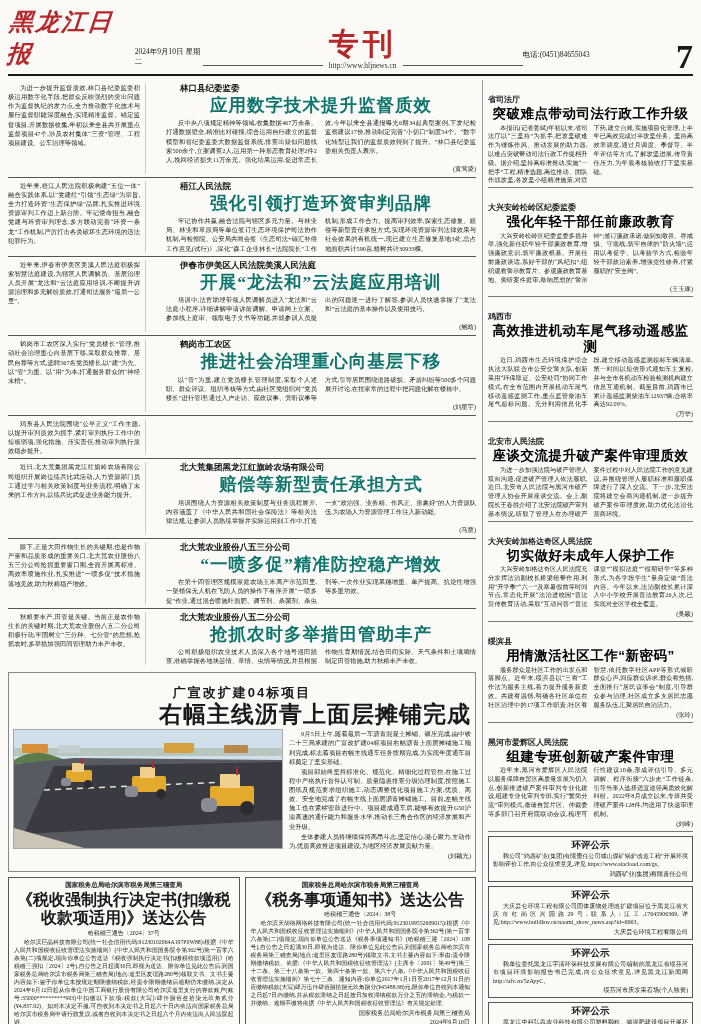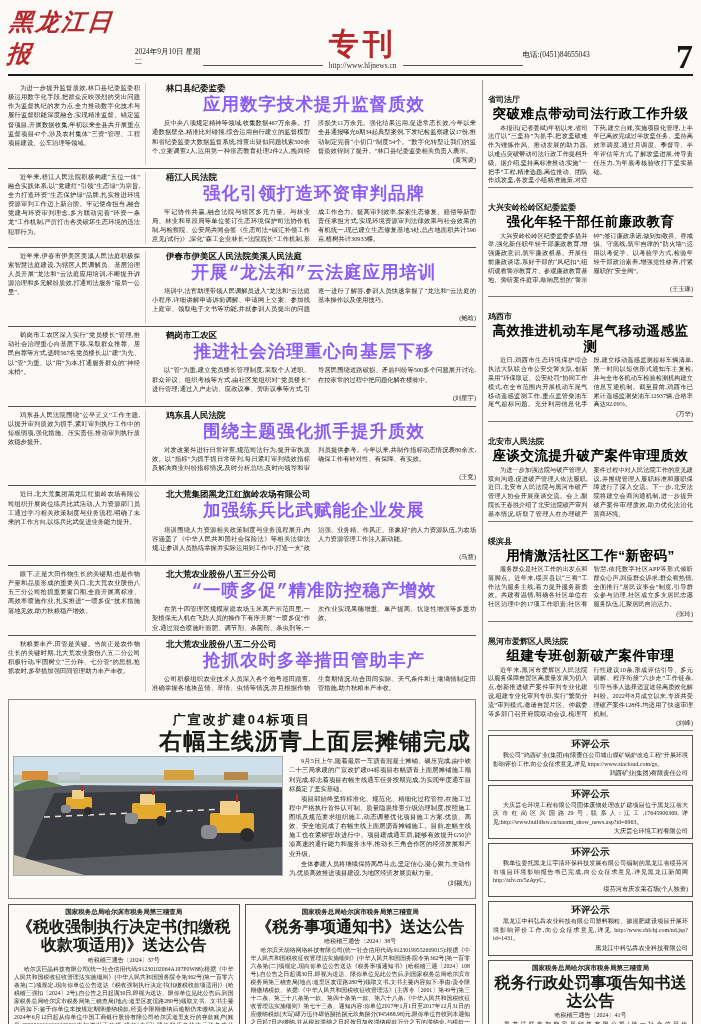--- a/index.html
+++ b/index.html
@@ -18,29 +18,29 @@
            letter-spacing:4px;line-height:1;}
   .url-row{display:flex;align-items:center;justify-content:center;gap:6px;font-size:7.5px;color:#333;margin-top:2px;}
   .url-row .rule{display:inline-block;width:120px;height:1px;background:#555;}
   .phone{width:150px;font-size:7.5px;padding-bottom:10px;}
   .pagenum{width:60px;text-align:right;font-size:34px;font-weight:bold;line-height:.8;font-family:"Liberation Serif",serif;}
   
   .content{display:flex;gap:6px;}
   .left-mid{width:468px;flex:0 0 auto;}
   .right-col{flex:1;border-left:1px solid #999;padding-left:5px;min-width:0;}
   
-  .article-row{display:flex;gap:6px;border-bottom:1px solid #555;padding:3px 0;}
+  .article-row{display:flex;gap:20px;border-bottom:1px solid #555;padding:3px 0;}
   .article-row:last-child{border-bottom:none;}
   .intro{width:132px;flex:0 0 auto;font-size:6.3px;line-height:1.45;text-align:justify;
          color:#222;border-right:1px solid #ccc;padding-right:5px;text-indent:12px;}
   .art-main{flex:1;min-width:0;}
   .kicker{font-size:8.5px;font-weight:bold;font-family:"Liberation Sans",sans-serif;
           padding-left:14px;color:#111;}
-  .headline{margin:1px 0 3px 0;text-align:center;font-family:Liberation Mono, monospace;
-            font-weight:900;font-size:17.5px;letter-spacing:1px;line-height:1.1;color:#8b5cf6;}
+  .headline{margin:1px 0 3px 0;text-align:center;font-family:Liberation Serif, serif;
+            font-weight:900;font-size:17.5px;letter-spacing:1px;line-height:1.1;color:#0f766e;}
   .body-cols{font-size:6.3px;line-height:1.45;text-align:justify;columns:2;column-gap:8px;
              color:#222;text-indent:12px;}
   .byline{text-align:right;font-size:6.3px;color:#222;margin-top:1px;}
   
   .r-article{border-bottom:1px solid #777;padding:2px 0;}
   .r-kicker{font-size:8px;font-weight:bold;font-family:"Liberation Sans",sans-serif;margin-top:12px;}
   .r-headline{margin:1px 0 2px 0;text-align:center;font-family:"Liberation Sans",sans-serif;
               font-weight:900;font-size:13.5px;letter-spacing:.5px;line-height:1.15;color:#000;}
   .r-body{font-size:6.2px;line-height:1.42;text-align:justify;columns:2;column-gap:6px;
           color:#222;text-indent:12px;}
@@ -128,32 +128,26 @@
           <div class="intro">鹤岗市工农区深入实行“党员楼长”管理,推动社会治理重心向基层下移,采取群众推荐、居民自荐等方式,选聘567名党员楼长,以“建”为先、以“管”为重、以“用”为本,打通服务群众的“神经末梢”。</div>
           <div class="art-main">
             <div class="kicker">鹤岗市工农区</div>
             <h2 class="headline">推进社会治理重心向基层下移</h2>
             <div class="body-cols">以“管”为重,建立党员楼长管理制度,采取个人述职、群众评议、组织考核等方式,由社区党组织对“党员楼长”进行管理;通过入户走访、应政议事、旁听议事等方式,引导居民围绕道路破损、矛盾纠纷等500多个问题展开讨论,在拉家常的过程中把问题化解在楼栋中。</div>
             <div class="byline">(刘星宇)</div>
           </div>
         </div>
           <div class="article-row">
           <div class="intro">鸡东县人民法院围绕“公平正义”工作主题,以提升审判质效为抓手,紧盯审判执行工作中的短板弱项,强化措施、压实责任,推动审判执行质效稳步提升。</div>
-          <div class="art-main">
-            <div class="kicker">鸡东县人民法院</div>
-            <h2 class="headline">围绕主题强化抓手提升质效</h2>
-            <div class="body-cols">对发改案件进行日常评查,规范司法行为,提升审执质效。以“指标”为抓手抓日常研判,每日紧盯审判绩效指标及解决商业纠纷指标情况,及时分析总结,及时向领导和审判员提供参考。今年以来,共制作指标动态情况表80余次,确保工作有针对性、有保障、有实效。</div>
-            <div class="byline">(王竞)</div>
-          </div>
         </div>
           <div class="article-row">
           <div class="intro">近日,北大荒集团黑龙江红旗岭农场有限公司组织开展岗位练兵比武活动,人力资源部门员工通过学习相关政策制度与业务流程,明确了未来的工作方向,以练兵比武促进业务能力提升。</div>
           <div class="art-main">
             <div class="kicker">北大荒集团黑龙江红旗岭农场有限公司</div>
-            <h2 class="headline">加强练兵比武赋能企业发展</h2>
+            <h2 class="headline">赔偿等新型责任承担方式</h2>
             <div class="body-cols">培训围绕人力资源相关政策制度与业务流程展开,内容涵盖了《中华人民共和国社会保险法》等相关法律法规,让参训人员熟练掌握并实际运用到工作中,打造一支“政治强、业务精、作风正、形象好”的人力资源队伍,为农场人力资源管理工作注入新动能。</div>
             <div class="byline">(马慧)</div>
           </div>
         </div>
           <div class="article-row">
           <div class="intro">眼下,正是大田作物生长的关键期,也是作物产量和品质形成的重要关口,北大荒农业股份八五三分公司抢抓重要窗口期,全面开展高标准、高效率喷施作业,扎实推进“一喷多促”技术措施落地见效,助力秋粮稳产增效。</div>
           <div class="art-main">
             <div class="kicker">北大荒农业股份八五三分公司</div>
             <h2 class="headline">“一喷多促”精准防控稳产增效</h2>
             <div class="body-cols">在第十四管理区规模家庭农场玉米高产示范田里,一架植保无人机在飞防人员的操作下有序开展“一喷多促”作业,通过混合喷施叶面肥、调节剂、杀菌剂、杀虫剂等,一次作业实现果穗增重、单产提高、抗逆性增强等多重功效。</div>
@@ -263,20 +257,26 @@
           <div class="r-body">近日,鸡西市生态环境保护综合执法大队联合市公安交警支队,创新采用“环保取证、公安处罚”协同工作模式,在全市范围内开展机动车尾气移动遥感监测工作,重点监管柴油车尾气超标问题。充分利用信息化手段,建立移动遥感监测超标车辆清单,第一时间以短信形式通知车主复检,并与全市各机动车检验检测机构建立信息互通机制。截至目前,鸡西市已累计遥感监测柴油车12937辆,合格率高达92.09%。</div>
           <div class="byline">(万华)</div>
         </div>
           <div class="r-article">
           <div class="r-kicker">北安市人民法院</div>
           <h3 class="r-headline">座谈交流提升破产案件审理质效</h3>
           <div class="r-body">为进一步加强法院与破产管理人双向沟通,促进破产管理人依法履职,近日,北安市人民法院与黑河市破产管理人协会开展座谈交流。会上,副院长王春胜介绍了北安法院破产审判基本情况,听取了管理人在办理破产案件过程中对人民法院工作的意见建议,并围绕管理人履职标准和履职保障进行了深入交流。下一步,北安法院将建立会商沟通机制,进一步提升破产案件审理质效,助力优化法治化营商环境。</div>
 
         </div>
           <div class="r-article">
+          <div class="r-kicker">大兴安岭加格达奇区人民法院</div>
+          <h3 class="r-headline">切实做好未成年人保护工作</h3>
+          <div class="r-body">大兴安岭加格达奇区人民法院充分发挥法治副校长桥梁纽带作用,利用“开学季”“六一”及寒暑假前等时间节点,常态化开展“法治进校园”普法宣传教育活动,采取“互动问答”“普法课堂”“模拟法庭”“假期研学”等多种形式,为各学段学生“量身定做”普法内容。今年以来,法治副校长累计深入中小学校开展普法教育26人次,已实现对全区学校全覆盖。</div>
+          <div class="byline">(吴颖)</div>
+        </div>
+          <div class="r-article">
           <div class="r-kicker">绥滨县</div>
           <h3 class="r-headline">用情激活社区工作“新密码”</h3>
           <div class="r-body">服务群众是社区工作的出发点和落脚点。近年来,绥滨县以“三有”工作法为服务主线,着力提升服务新质效。共建有温情,明确各社区单位在社区治理中的17项工作职责;社区有智慧,依托数字社区APP等形式倾听群众心声,回应群众诉求;群众有热情,全面推行“居民议事会”制度,引导群众参与治理,社区成立多支居民志愿服务队伍,汇聚居民自治活力。</div>
           <div class="byline">(张玲)</div>
         </div>
           <div class="r-article">
           <div class="r-kicker">黑河市爱辉区人民法院</div>
           <h3 class="r-headline">组建专班创新破产案件审理</h3>
           <div class="r-body">近年来,黑河市爱辉区人民法院以服务保障自贸区高质量发展为切入点,创新推进破产案件审判专业化建设,组建专业化审判专班,实行“繁简分流”审判模式,邀请自贸片区、仲裁委等多部门召开府院联动会议,梳理可行性建议10条,形成评估引导、多元调解、程序衔接“六步走”工作链条,引导当事人选择适宜途径高质效化解纠纷。2022年8月成立以来,专班共受理破产案件128件,均适用了快速审理机制。</div>
           <div class="byline">(刘峰)</div>

